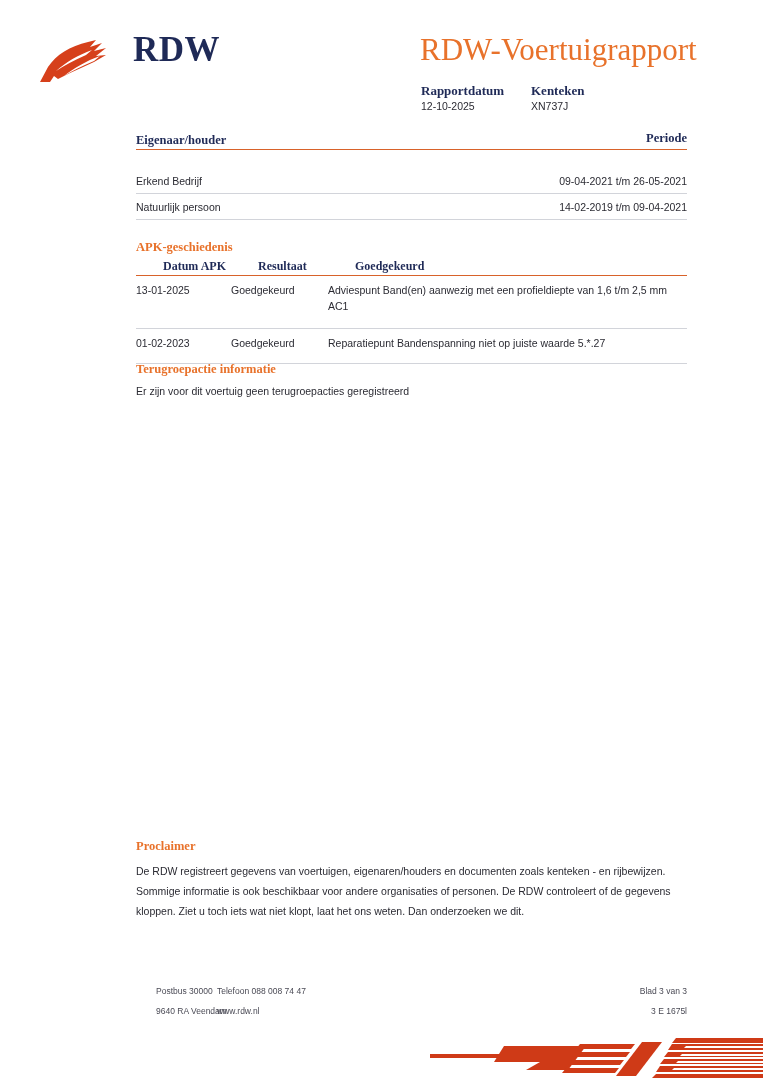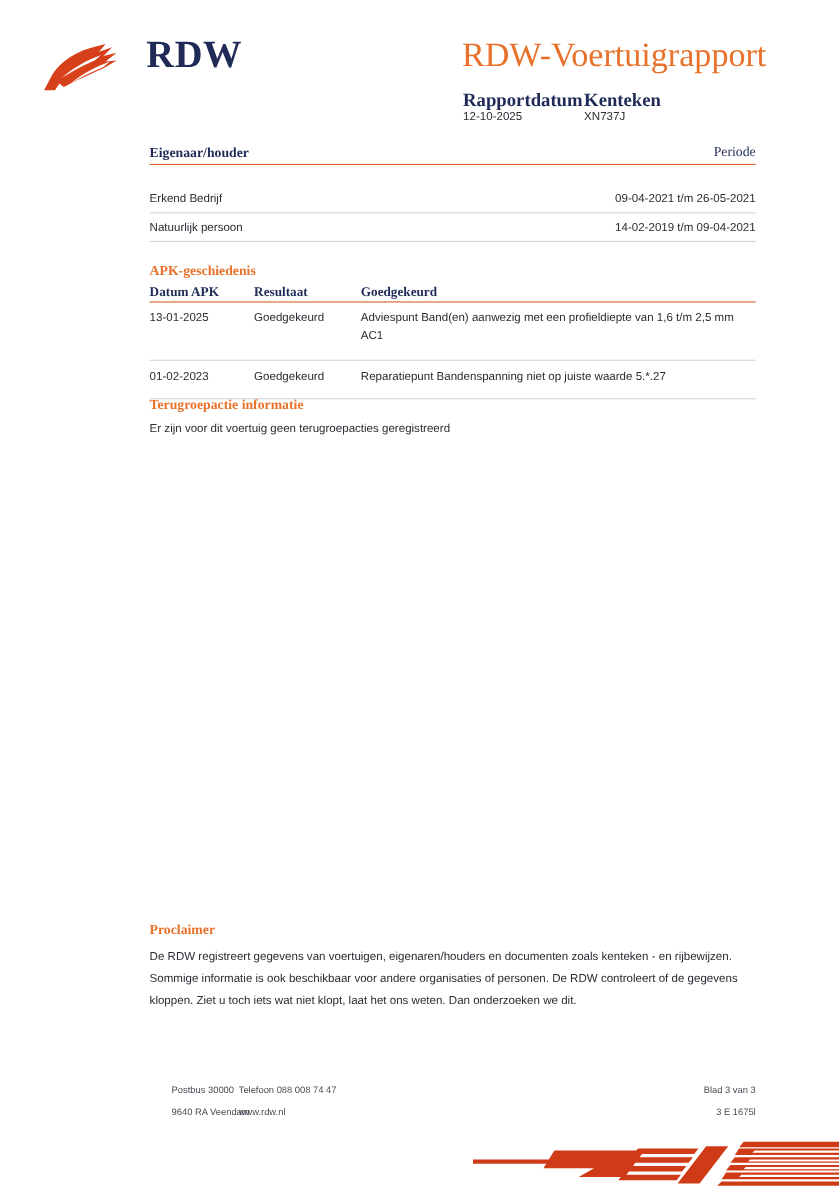--- a/index.html
+++ b/index.html
@@ -68,21 +68,21 @@
     top: 83px;
     width: 300px;
   }
   .meta-col {
     display: inline-block;
     vertical-align: top;
   }
   .meta-col.c1 { width: 110px; }
   .meta-label {
     font-family: "Liberation Serif", "DejaVu Serif", serif;
-    font-size: 17px;
+    font-size: 13px;
     font-weight: bold;
     color: #1f2a57;
     line-height: 15px;
   }
   .meta-value {
     font-size: 10.5px;
     color: #2b2b33;
     line-height: 16px;
   }
 
@@ -106,21 +106,21 @@
   }
   .sec-title.orange {
     color: #e8722b;
   }
   .sec-title-right {
     position: absolute;
     right: 0;
     top: 0;
     font-family: "Liberation Serif", "DejaVu Serif", serif;
     font-size: 12.5px;
-    font-weight: normal;
+    font-weight: bold;
     color: #1f2a57;
     line-height: 17px;
     margin-left: 34px;
   }
   .rule-orange {
     height: 1px;
     background: #d8622a;
     width: 100%;
   }
   .rule-grey {
@@ -157,20 +157,21 @@
     margin-top: 2px;
   }
   .apk-head span {
     position: absolute;
     top: 0;
     font-family: "Liberation Serif", "DejaVu Serif", serif;
     font-size: 12px;
     font-weight: bold;
     color: #1f2a57;
     line-height: 16px;
+    margin-left: 27px;
   }
   .apk-row {
     position: relative;
     padding: 6px 0 6px 0;
   }
   .apk-row span, .apk-row div.remarks {
     position: absolute;
     top: 6px;
     font-size: 10.5px;
     color: #2b2b33;

